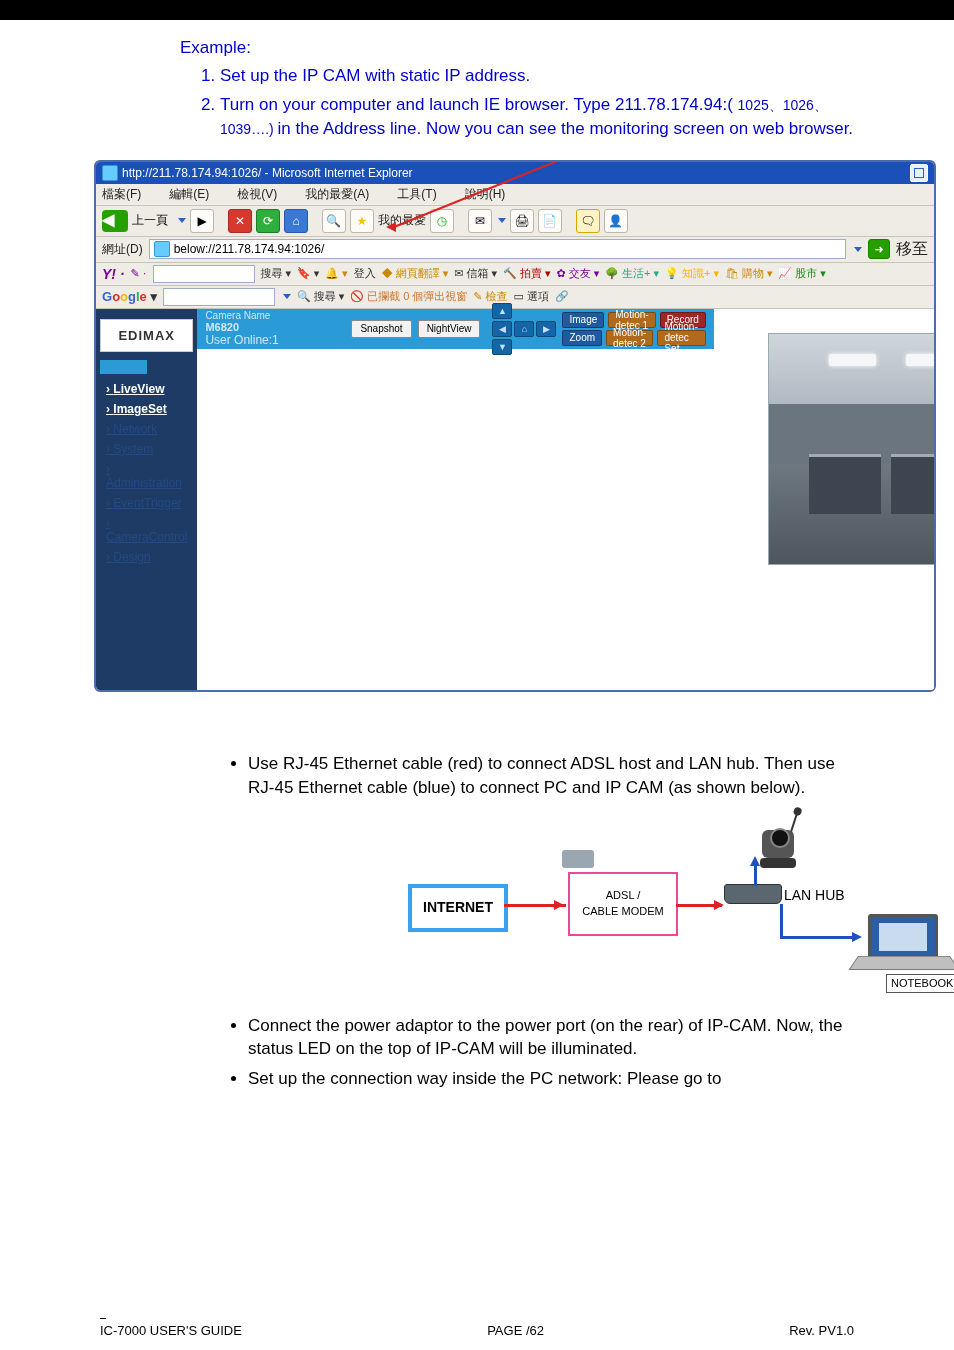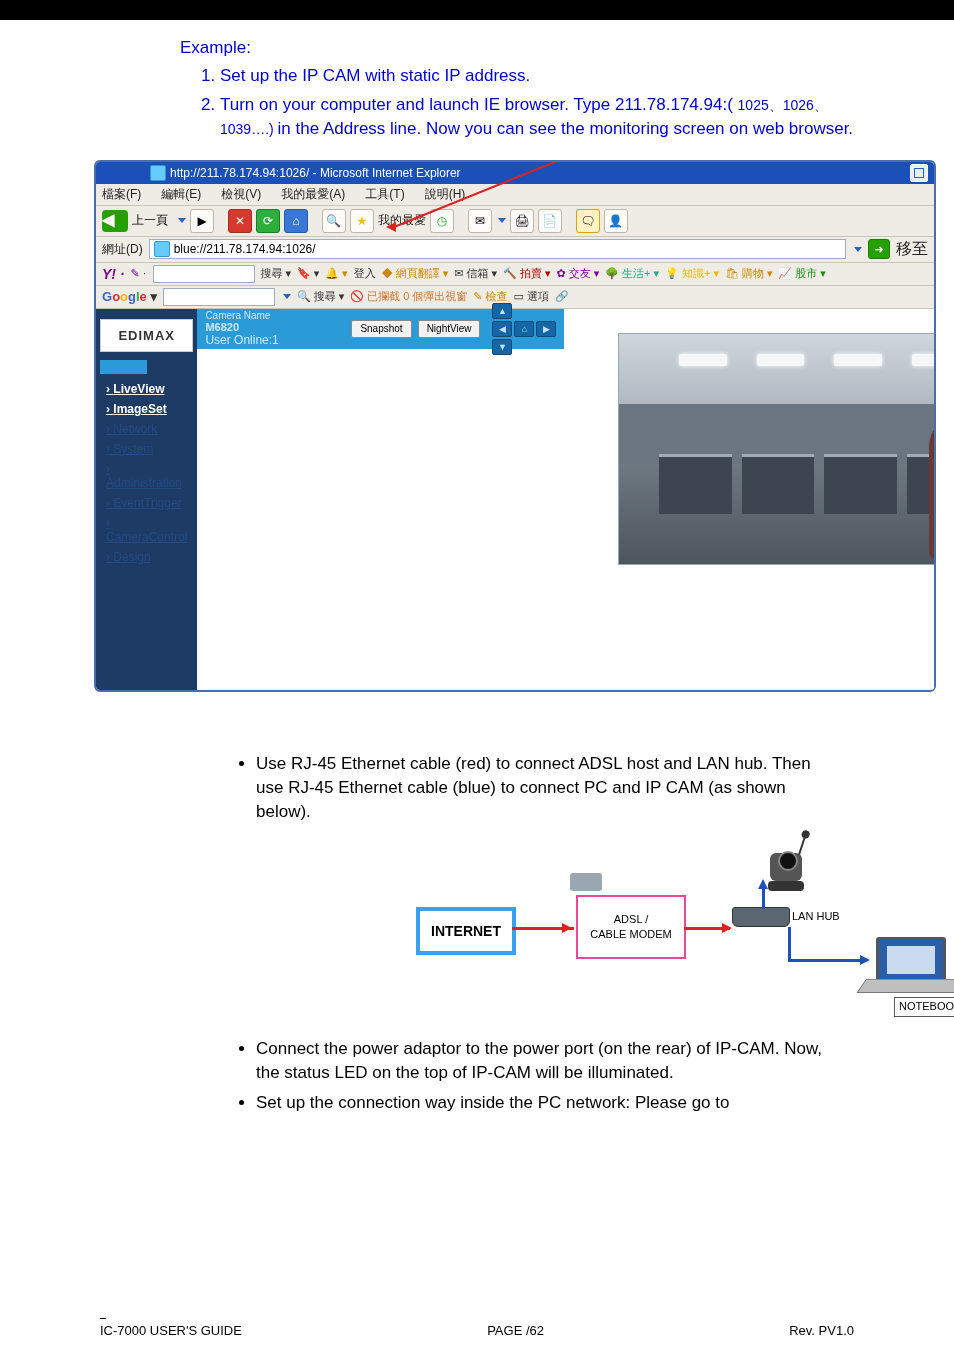--- a/index.html
+++ b/index.html
@@ -43,21 +43,21 @@
 
   .ss-title {
     background: linear-gradient(#1a50b8, #1a50b8);
     color: #fff; font-size: 12px; padding: 2px 6px; display: flex; align-items: center;
     justify-content: space-between;
   }
   .ss-title .ie-icon { width: 14px; height: 14px; background:#6cf; border:1px solid #39c; margin-right:4px; display:inline-block; border-radius:2px;}
   .ss-title .maxbtn { width:16px; height:16px; border:1px solid #fff; border-radius:2px; background:#e6f0ff; position:relative;}
   .ss-title .maxbtn::after { content:""; position:absolute; left:3px; top:3px; width:8px; height:8px; border:1px solid #2a60c0;}
 
-  .ss-menus { background:#efece5; font-size:12px; padding:2px 6px; color:#222; border-bottom:1px solid #c9c4b8; display:flex; gap:20px; }
+  .ss-menus { background:#efece5; font-size:12px; padding:2px 6px; color:#222; border-bottom:1px solid #c9c4b8; display:flex; gap:28px; }
   .ss-menus span { cursor:default; }
 
   .ss-toolbar { background:#efece5; padding:3px 6px; display:flex; align-items:center; gap:4px; border-bottom:1px solid #c9c4b8;}
   .tb-btn { width:22px; height:22px; border:1px solid #bcb7a9; border-radius:3px; display:flex; align-items:center; justify-content:center; font-size:12px; background:#fdfcf8;}
   .back { background:#25a000; color:#fff; border-color:#1d7f00; width:26px; height:22px; border-radius:4px; font-weight:bold;}
   .sep { width:6px; }
   .fav-star { color:#f5c400; }
   .favlabel { font-size:12px; color:#222; }
 
   .ss-address { background:#efece5; padding:2px 6px; display:flex; align-items:center; gap:6px; border-bottom:1px solid #c9c4b8; font-size:12px;}
@@ -126,33 +126,33 @@
     border-radius:50%; filter:blur(.4px);}
   .watermark .band { position:absolute; left:300px; top:230px; width:440px; height:150px;
     transform: skewY(-10deg);
     background: repeating-linear-gradient(90deg,#2a67c2 0 26px, #7aa4e0 26px 36px); border-radius:14px;}
   .watermark .plate { position:absolute; left:40px; top:320px; width:300px; height:110px;
     background:#eef2f5; border-radius:8px; transform:skewY(-4deg);}
   .watermark .nub { position:absolute; left:90px; top:450px; width:40px; height:30px; background:#5c3d1e; border-radius:6px; transform:rotate(-20deg);}
 
   
   .bullets { margin: 60px 0 0 116px; font-size:17px; color:#000; }
-  .bullets ul { list-style: disc; padding-left: 24px; margin:16px;}
+  .bullets ul { list-style: disc; padding-left: 24px; margin:8px;}
   .bullets li { margin-bottom:6px; line-height:1.4;}
 
   
   .netdiag { margin: 14px 0 10px 160px; width:560px; height:190px; position:relative;}
   .net-internet { position:absolute; left:0; top:70px; width:92px; height:40px; border:4px solid #3aa0f0; background:#fff; display:flex; align-items:center; justify-content:center; font-weight:bold; font-size:14px; color:#000;}
   .net-line { position:absolute; background:#d22; height:3px;}
   .net-line.blue { background:#2050c0;}
   .net-modem { position:absolute; left:160px; top:58px; width:106px; height:60px; border:2px solid #ec4899; background:#fff; display:flex; flex-direction:column; align-items:center; justify-content:center; font-size:11px; position:absolute;}
   .net-modem .shape{ position:absolute; left:-8px; top:-24px; width:32px;height:18px;background:#9aa6b0;border-radius:3px;}
   .net-hub { position:absolute; left:316px; top:70px; }
   .net-hub .shape { width:56px; height:18px; background:#5a6670; border-radius:3px 3px 6px 6px; border:1px solid #333;}
-  .net-hub .lbl { position:absolute; left:60px; top:2px; font-size:11px; white-space:nowrap;}
+  .net-hub .lbl { position:absolute; left:60px; top:2px; font-size:14px; white-space:nowrap;}
   .net-cam { position:absolute; left:340px; top:-2px; width:60px; height:56px;}
   .cam-base{position:absolute;left:12px;bottom:0;width:36px;height:10px;background:#333;border-radius:4px;}
   .cam-body{position:absolute;left:14px;bottom:10px;width:32px;height:28px;background:#555;border-radius:6px;}
   .cam-lens{position:absolute;left:22px;bottom:20px;width:16px;height:16px;background:#111;border-radius:50%;border:2px solid #888;}
   .cam-ant{position:absolute;left:40px;bottom:30px;width:2px;height:26px;background:#333;transform:rotate(18deg);transform-origin:bottom;}
   .cam-ant::after{content:"";position:absolute;left:-3px;top:-6px;width:8px;height:8px;background:#333;border-radius:50%;}
   .net-laptop{position:absolute; left:450px; top:100px; width:90px; height:70px;}
   .lap-screen{position:absolute;left:10px;top:0;width:64px;height:42px;background:#2a5fa8;border:3px solid #555;border-radius:3px;}
   .lap-screen::after{content:"";position:absolute;left:8px;top:6px;width:48px;height:28px;background:#c9dbef;}
   .lap-base{position:absolute;left:0;top:42px;width:90px;height:16px;background:#bfbfbf;border:1px solid #777;transform:perspective(80px) rotateX(50deg);transform-origin:top;}
@@ -187,21 +187,21 @@
         <span class="linktext">in the Address line. Now you can see the monitoring screen on web browser.</span>
       </li>
     </ol>
 
     <div class="screenshot">
 
       <div class="arrow-line"></div>
       <div class="arrow-head"></div>
 
       <div class="ss-title">
-        <span style="display:flex;align-items:center;margin-left:48px;">
+        <span style="display:flex;align-items:center;">
           <span class="ie-icon"></span>
           <span>http://211.78.174.94:1026/ - Microsoft Internet Explorer</span>
         </span>
         <span class="maxbtn"></span>
       </div>
 
       <div class="ss-menus">
         <span>檔案(F)</span>
         <span>編輯(E)</span>
         <span>檢視(V)</span>
@@ -231,21 +231,21 @@
         <span class="tb-btn">📄</span>
         <span class="sep"></span>
         <span class="tb-btn" style="border-color:#d9a300;background:#fff3c6;">🗨</span>
         <span class="tb-btn" style="color:#2f8fd6;">👤</span>
       </div>
 
       <div class="ss-address">
         <span class="addr-label">網址(D)</span>
         <span class="addr-input">
           <span class="url-icn"></span>
-          <span>blue://211.78.174.94:1026/</span>
+          <span>below://211.78.174.94:1026/</span>
         </span>
         <span class="caret"></span>
         <span class="go-btn">➜</span>
         <span class="go-label">移至</span>
       </div>
 
       <div class="ss-ybar">
         <span class="ylogo">Y! ·</span>
         <span style="color:#7b0099">✎ ·</span>
         <span class="yinput"></span>
@@ -310,20 +310,32 @@
                 </div>
               <div class="sqrow">
                 <span class="sq">◀</span>
                 <span class="sq">⌂</span>
                 <span class="sq">▶</span>
               </div>
               <div class="sqrow">
                   <span class="sq">▼</span>
                 </div>
             </div>
+            <div class="rightbtns">
+              <div class="rbrow">
+                <span class="rbtn blue">Image</span>
+                <span class="rbtn amber">Motion-detec 1</span>
+                <span class="rbtn red">Record</span>
+              </div>
+              <div class="rbrow">
+                <span class="rbtn blue">Zoom</span>
+                <span class="rbtn amber">Motion-detec 2</span>
+                <span class="rbtn amber">Motion-detec Set</span>
+              </div>
+            </div>
           </div>
           <div class="ss-view">
             <div class="camimg">
               <div class="ceil"></div>
                 <div class="floor"></div>
               <div class="lights">
                   <span></span>
                   <span></span>
                   <span></span>
                   <span></span>

